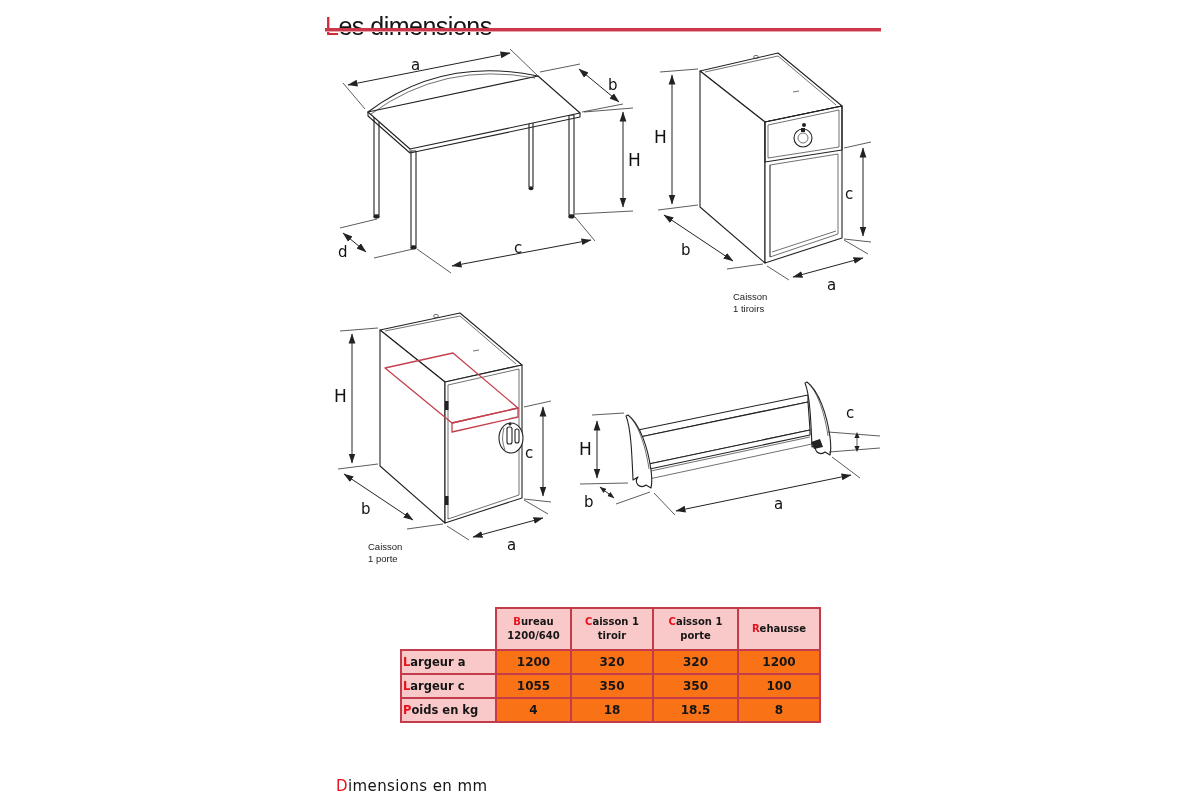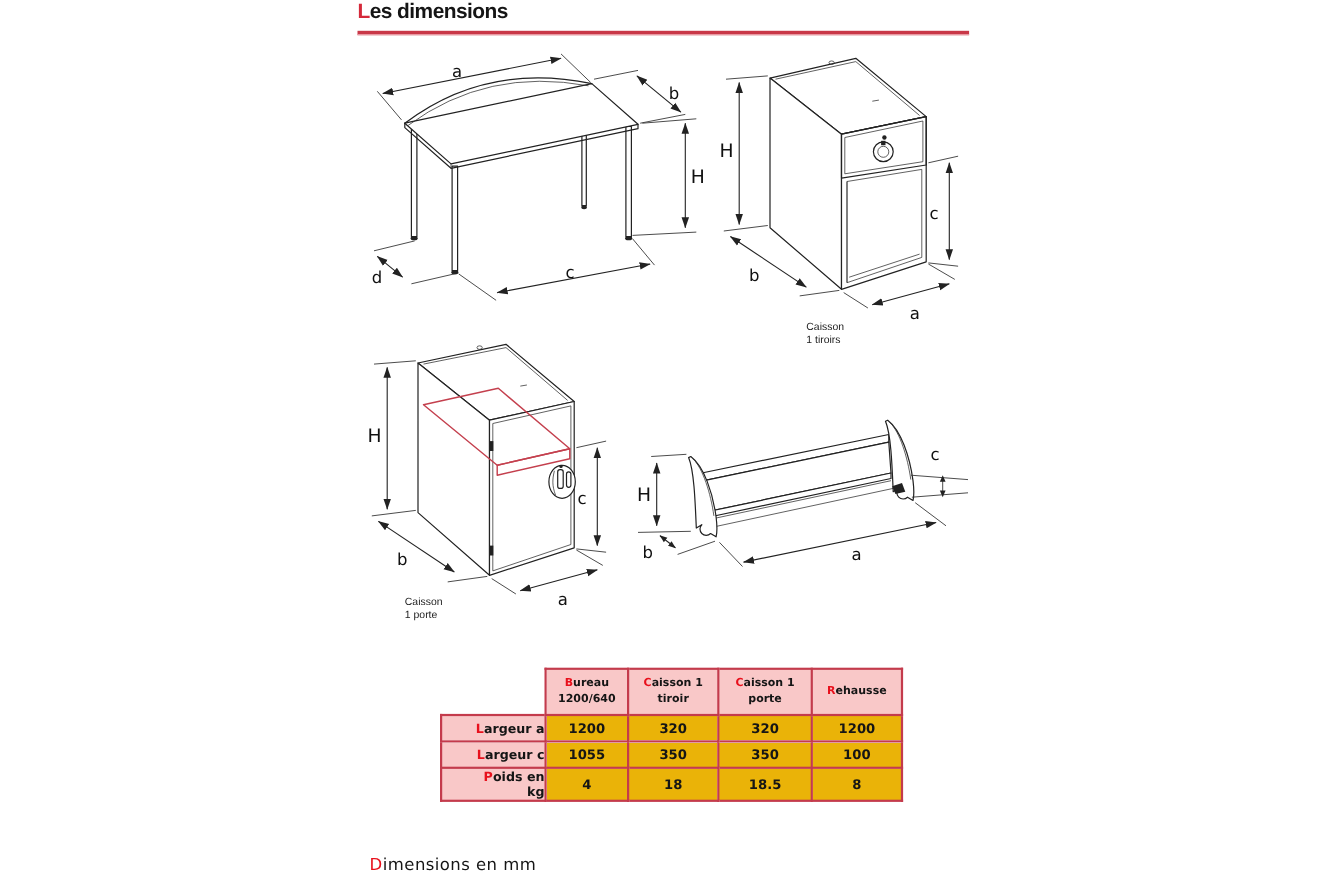--- a/index.html
+++ b/index.html
@@ -3,21 +3,21 @@
 <meta charset="utf-8">
 <style>
   html,body{margin:0;padding:0;}
   body{
     width:1200px;height:800px;background:#ffffff;position:relative;
     font-family:"Liberation Sans",sans-serif;overflow:hidden;color:#111;
   }
   .abs{position:absolute;}
 
   
-  #page-title{left:325px;top:0;font-size:19px;font-weight:bold;letter-spacing:-0.5px;color:#151515;}
+  #page-title{left:325px;top:12px;font-size:25px;font-weight:normal;letter-spacing:-0.5px;color:#151515;}
   .red-init{color:#d5293a;}
   #title-rule{left:325px;top:28px;width:556px;height:3px;background:#c93848;border-bottom:1px solid #eba4ac;}
 
   
   #page-footer{left:336px;top:777px;font-size:15px;font-weight:normal;letter-spacing:0.4px;color:#151515;
     font-family:"DejaVu Sans",sans-serif;}
   #page-footer .red-init{color:#e8101c;}
 
   
   .face{fill:#ffffff;stroke:#222222;stroke-width:1.1;stroke-linejoin:round;}
@@ -34,23 +34,23 @@
   text.dimlbl-lg{font-family:"DejaVu Sans",sans-serif;font-size:17px;fill:#111;}
   text.cap{font-family:"Liberation Sans",sans-serif;font-size:9.5px;fill:#222;}
 
   
   #spec-table{left:400px;top:607px;border-collapse:collapse;table-layout:fixed;width:419px;
     font-family:"DejaVu Sans",sans-serif;}
   #spec-table td,#spec-table th{border:2px solid #c43b4c;overflow:hidden;}
   #spec-table th.col{height:38px;background:#f9c8c8;font-size:10px;font-weight:bold;
     text-align:center;vertical-align:middle;line-height:1.45;color:#151515;}
   #spec-table td.corner{border:none;background:#ffffff;}
-  #spec-table td.rowlabel{background:#f9c8c8;font-size:11.5px;font-weight:bold;text-align:right;
-    padding:0 0 0 22px;height:22px;color:#151515;}
-  #spec-table td.val{font-size:12px;font-weight:bold;text-align:center;color:#151515;background:#eab308;}
+  #spec-table td.rowlabel{background:#f9c8c8;font-size:11.5px;font-weight:bold;text-align:left;
+    padding:0 0 0 1px;height:22px;color:#151515;}
+  #spec-table td.val{font-size:12px;font-weight:bold;text-align:center;color:#151515;background:#f97316;}
   #spec-table .rl{color:#e8101c;}
 </style>
 </head>
 <body>
 
 <svg width="0" height="0" class="abs" aria-hidden="true">
   <defs>
     <marker id="ah" markerWidth="12" markerHeight="10" refX="9.5" refY="5" orient="auto-start-reverse" markerUnits="userSpaceOnUse">
       <path d="M0,1.6 L10,5 L0,8.4 Z" fill="#222"></path>
     </marker>

